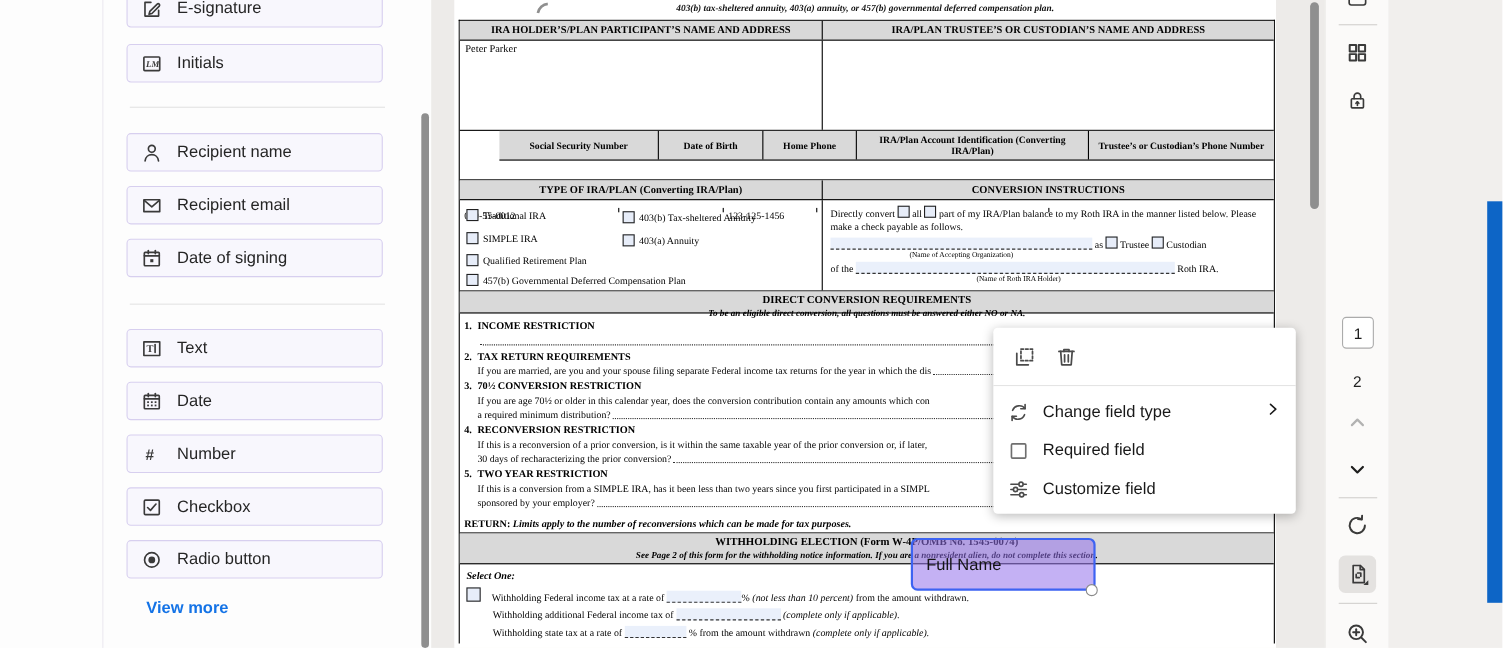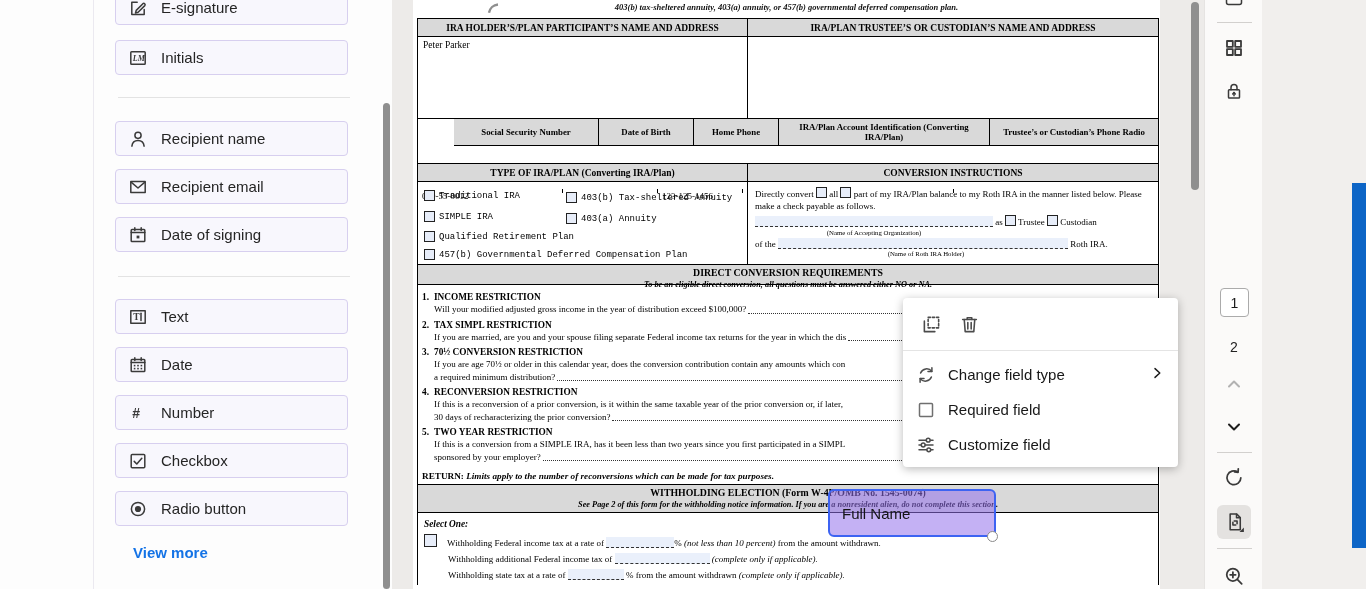--- a/index.html
+++ b/index.html
@@ -46,21 +46,21 @@
   .info-h{height:27px;background:#d9d9d9;margin-left:36px;}
   .info-h .c{display:flex;align-items:center;justify-content:center;text-align:center;
              font-weight:700;font-size:8.8px;line-height:10px;padding:0 4px;}
   .info-v{height:18px;}
   .info-v .c{padding:2px 4px;font-size:9px;margin-top:43px;}
   .iw1{width:145px;}.iw2{width:95px;}.iw3{width:85px;}.iw4{width:211px;}.iw5{flex:1;}
 
   .type-b{height:83px;}
   .type-left{width:330px;position:relative;}
   .type-right{flex:1;padding:5px 7px;font-size:9px;line-height:11.5px;}
-  .opt{position:absolute;display:flex;align-items:center;gap:4px;font-size:9px;white-space:nowrap;font-family:Liberation Mono, monospace;}
+  .opt{position:absolute;display:flex;align-items:center;gap:4px;font-size:9px;white-space:nowrap;}
 
   .cb{display:inline-block;width:9px;height:9px;border:1px solid #222;background:#e7edf9;
       vertical-align:-1px;flex:none;}
   .bl{display:inline-block;height:10px;border-bottom:1px dashed #333;background:#eaf0fb;vertical-align:-2px;}
   .cap{font-size:6.8px;text-align:center;line-height:8px;}
 
   .sec-h{border-bottom:1px solid #000;text-align:center;box-sizing:border-box;}
   .sec-h .t1{font-weight:700;font-size:9.8px;line-height:12px;padding-top:2px;}
   .sec-h .t2{font-weight:700;font-style:italic;font-size:8.3px;line-height:11px;}
 
@@ -261,21 +261,21 @@
       <div class="row body-name">
         <div class="c w-l vline">Peter Parker</div>
         <div class="c w-r"></div>
       </div>
 
       <div class="row info-h">
         <div class="c iw1 vline">Social Security Number</div>
         <div class="c iw2 vline">Date of Birth</div>
         <div class="c iw3 vline">Home Phone</div>
         <div class="c iw4 vline">IRA/Plan Account Identification (Converting IRA/Plan)</div>
-        <div class="c iw5">Trustee’s or Custodian’s Phone Radio</div>
+        <div class="c iw5">Trustee’s or Custodian’s Phone Number</div>
       </div>
       <div class="row info-v">
         <div class="c iw1 vline">000-55-0012</div>
         <div class="c iw2 vline"></div>
         <div class="c iw3 vline">123-125-1456</div>
         <div class="c iw4 vline"></div>
         <div class="c iw5"></div>
       </div>
 
       <div class="row hdr2 gray">
@@ -337,34 +337,33 @@
 
       <div class="sec-h gray" style="height:20px;">
         <div class="t1">DIRECT CONVERSION REQUIREMENTS</div>
         <div class="t2">To be an eligible direct conversion, all questions must be answered either NO or NA.</div>
       </div>
 
       <div class="questions">
         <div class="q">
           <div class="q-t"><span class="q-num">1.</span><span>INCOME RESTRICTION</span></div>
           <div class="q-l">
-              <span class="q-text">Will your modified adjusted gross income in the year of distribution exceed $100,000?</span>
               <span class="leader"></span>
             <span class="answers">
                 <span class="cb"></span>
                 <span>YES</span>
                 <span class="cb"></span>
                 <span>NO</span>
                 <span class="cb"></span>
                 <span>N/A</span>
               </span>
           </div>
         </div>
         <div class="q">
-          <div class="q-t"><span class="q-num">2.</span><span>TAX SIMPL RESTRICTION</span></div>
+          <div class="q-t"><span class="q-num">2.</span><span>TAX RETURN REQUIREMENTS</span></div>
           <div class="q-l">
               <span class="q-text">If you are married, are you and your spouse filing separate Federal income tax returns for the year in which the dis</span>
               <span class="leader"></span>
             <span class="answers">
                 <span class="cb"></span>
                 <span>YES</span>
                 <span class="cb"></span>
                 <span>NO</span>
                 <span class="cb"></span>
                 <span>N/A</span>

